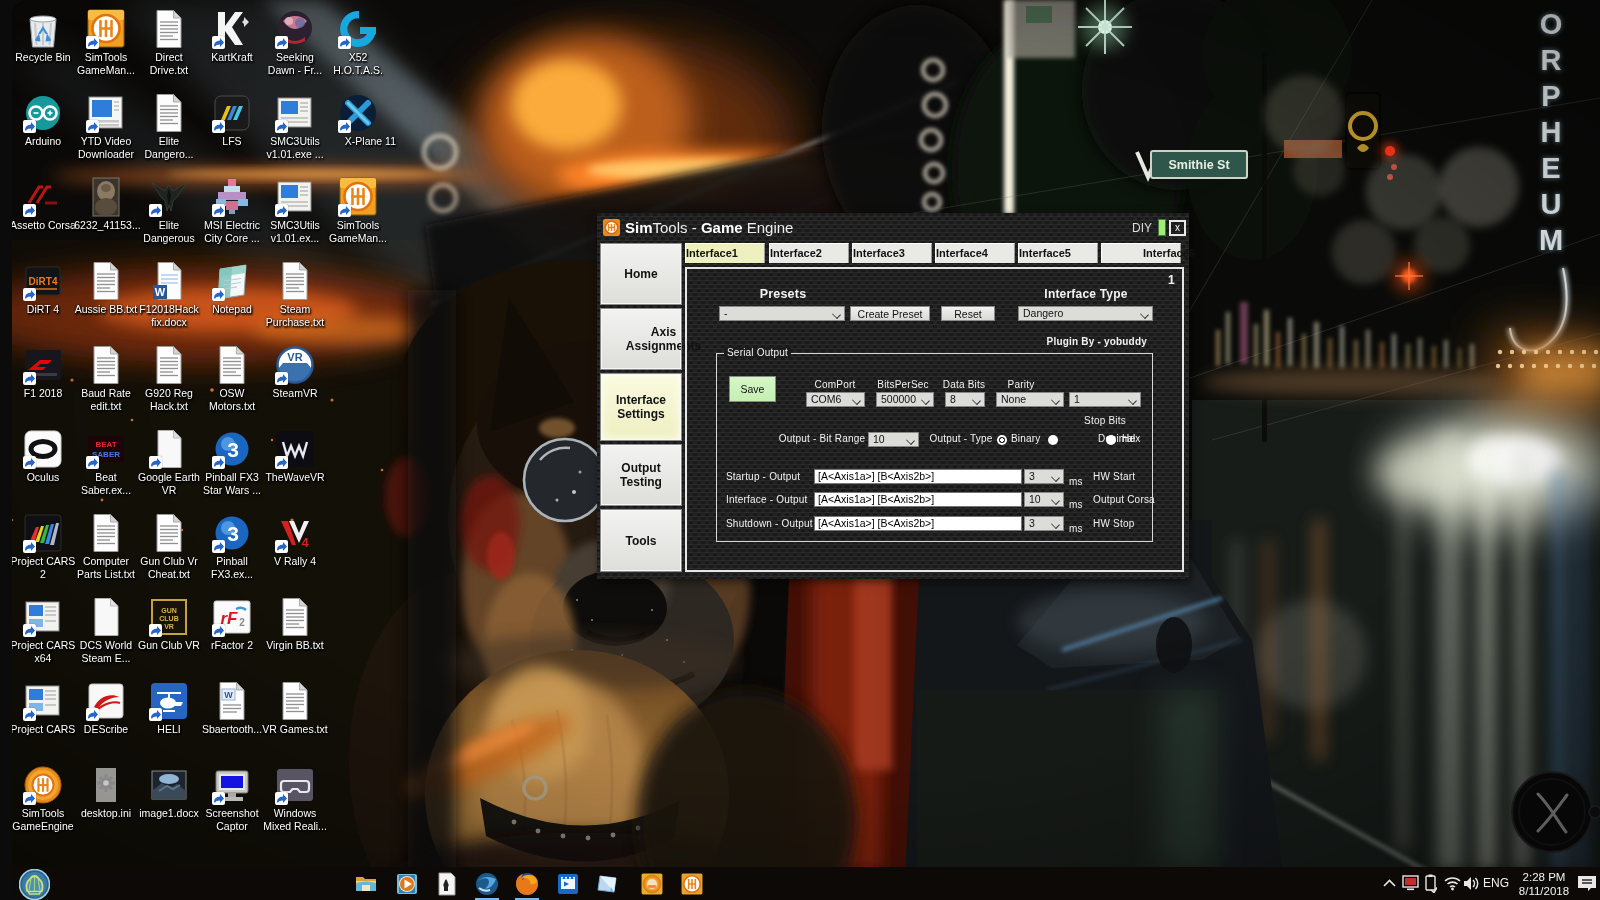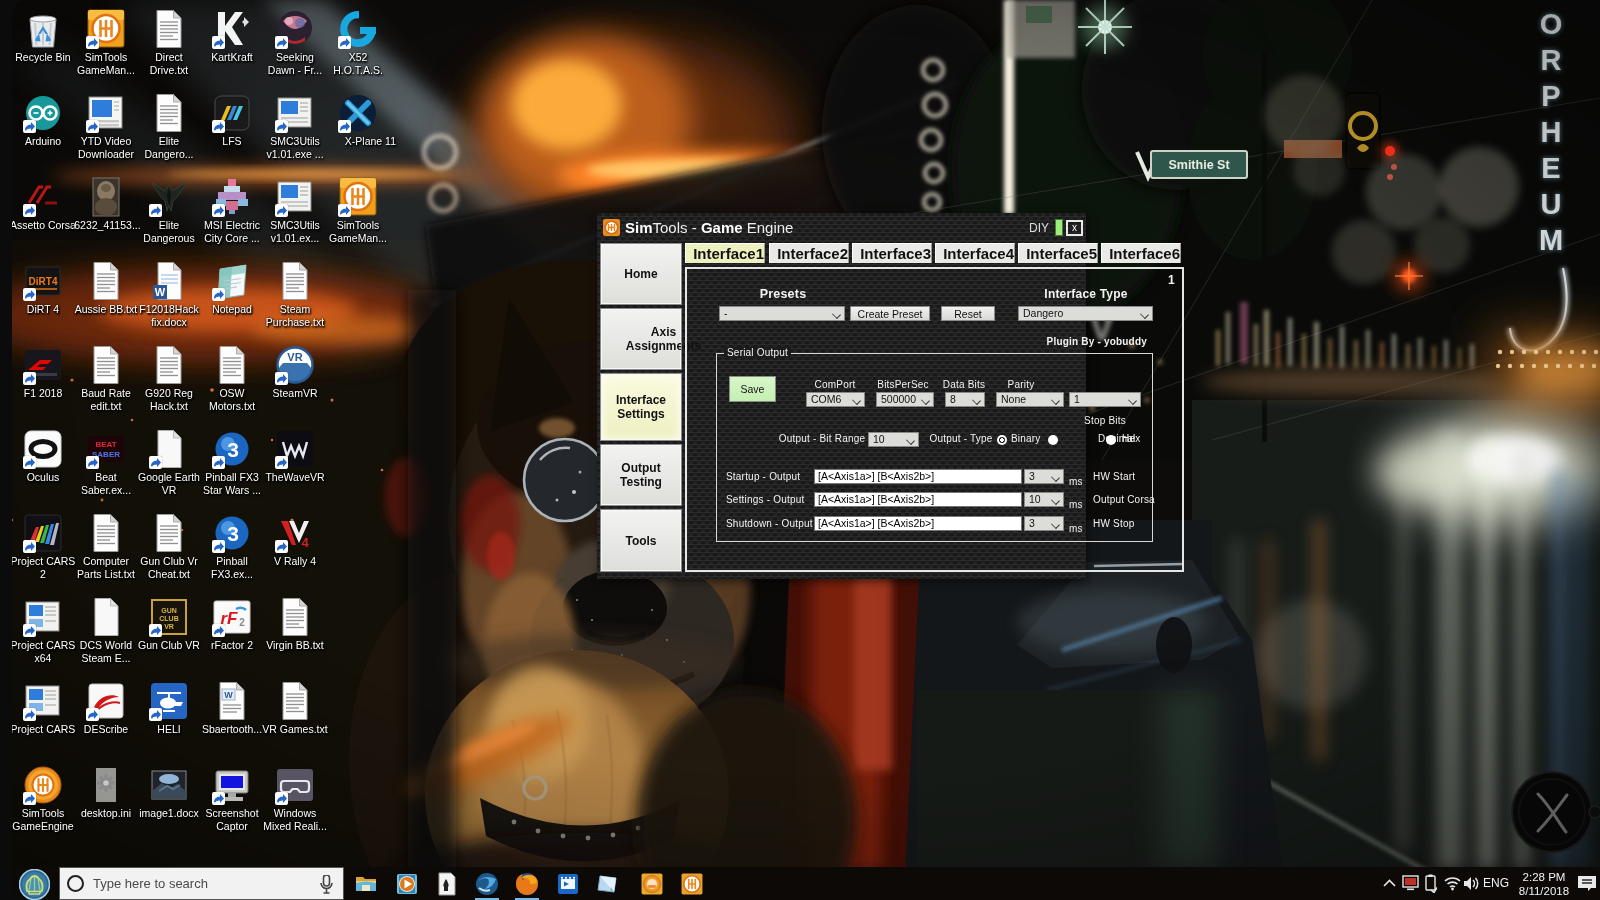--- a/index.html
+++ b/index.html
@@ -12,21 +12,21 @@
   .ic { position:absolute; z-index:2; width:76px; text-align:center; }
   .ic .im { position:relative; width:40px; height:40px; margin:0 auto; }
   .ic .im svg { position:absolute; left:0; top:0; }
   .ic .lb { margin-top:2px; font-size:10.5px; line-height:13px; color:#fff;
     text-shadow:1px 1px 2px #000, 0 0 3px #000, 1px 2px 2px #000; }
   .arr { position:absolute; left:0px; bottom:0px; width:13px; height:13px; background:#fff;
     border-radius:2px; box-shadow:0 0 1px rgba(0,0,0,.6); }
   .arr svg { position:absolute; left:1px; top:1px; }
 
   
-  #win { position:absolute; left:585px; top:213px; width:489px; height:366px; z-index:5;
+  #win { position:absolute; left:585px; top:213px; width:592px; height:366px; z-index:5;
     background:
       repeating-linear-gradient(0deg, rgba(255,255,255,0.055) 0 1px, rgba(0,0,0,0) 1px 4px),
       repeating-conic-gradient(#232323 0% 25%, #191919 0% 50%);
     background-size:8px 8px, 8px 8px;
     box-shadow:2px 3px 8px rgba(0,0,0,.55);
     font-family:"Liberation Sans", sans-serif; }
   #title { position:absolute; left:0; top:0; width:100%; height:30px; color:#fff; }
   #title .t { position:absolute; left:28px; top:6px; font-size:15px; color:#eee; }
   #title .t b { color:#fff; }
   #ticon { position:absolute; left:6px; top:6px; width:17px; height:17px; }
@@ -36,21 +36,21 @@
     color:#fff; font-size:10px; line-height:12px; text-align:center; background:rgba(20,20,20,.2); }
 
   .sbtn { position:absolute; left:4px; width:80px; background:linear-gradient(#f2f2f0,#dededb);
     border:1px solid #f8f8f8; outline:1px solid #8a8a8a; color:#111; font-weight:bold;
     font-size:12px; display:flex; align-items:center; justify-content:center; text-align:center;
     line-height:14px; }
   .sbtn.sel { background:linear-gradient(#fafae0,#efefc2); box-shadow:inset 0 0 10px #fffff0; }
 
   .tab { position:absolute; top:30px; height:20px; width:80px; background:#e9e9e6;
     border-top:1px solid #fff; border-left:1px solid #fff; border-right:1px solid #9a9a9a;
-    color:#111; font-weight:bold; font-size:15px; text-align:right; line-height:19px; }
+    color:#111; font-weight:bold; font-size:11px; text-align:left; line-height:19px; }
   .tab.sel { background:#eff0c0; }
 
   #content { position:absolute; left:0; top:0; width:592px; height:366px; }
   #carea { position:absolute; left:88px; top:54px; width:499px; height:305px; border:2px solid #e5e5e5; }
   .wlab { position:absolute; color:#f2f2f2; font-size:10px; letter-spacing:0.2px; white-space:nowrap; }
   .wlab.b { font-weight:bold; }
   .drop { position:absolute; height:15px; background:#dcdcd9; border:1px solid #888;
     color:#111; font-size:10.5px; line-height:13px; padding-left:4px; white-space:nowrap; }
   .drop:after { content:""; position:absolute; right:4px; top:4px; width:6px; height:6px;
     border-right:1.6px solid #333; border-bottom:1.6px solid #333; transform:rotate(45deg) scale(1,.8); }
@@ -1305,21 +1305,21 @@
     <div class="sbtn" style="top:96px;height:60px;padding-left:45px;">Axis<br>Assignments</div>
     <div class="sbtn sel" style="top:161px;height:66px;">Interface<br>Settings</div>
     <div class="sbtn" style="top:232px;height:60px;">Output<br>Testing</div>
     <div class="sbtn" style="top:297px;height:61px;">Tools</div>
 
     <div class="tab sel" style="left:88px;">Interface1</div>
     <div class="tab" style="left:172px;">Interface2</div>
     <div class="tab" style="left:255px;">Interface3</div>
     <div class="tab" style="left:338px;">Interface4</div>
     <div class="tab" style="left:421px;">Interface5</div>
-    <div class="tab" style="left:504px;">Interface6</div>
+    <div class="tab" style="left:504px;padding-left:41px;">Interface6</div>
 
     <div id="carea"></div>
     <div id="content">
       <div class="wlab b" style="left:571px;top:60px;font-size:12px;">1</div>
       <div class="wlab b" style="left:186px;top:74px;font-size:12.5px;transform:translateX(-50%);">Presets</div>
       <div class="drop" style="left:122px;top:93px;width:126px;">-</div>
       <div class="btn" style="left:253px;top:93px;width:80px;">Create Preset</div>
       <div class="btn" style="left:344px;top:93px;width:54px;">Reset</div>
       <div class="wlab b" style="left:489px;top:74px;font-size:12px;transform:translateX(-50%);">Interface Type</div>
       <div class="drop" style="left:421px;top:93px;width:135px;">Dangero</div>
@@ -1349,21 +1349,21 @@
       <div class="wlab" style="left:464px;top:220px;padding-left:37px;">Decimal</div>
       <div class="radio un" style="left:509px;top:222px;"></div>
       <div class="wlab" style="left:525px;top:220px;">Hex</div>
 
       <div class="wlab" style="left:129px;top:258px;">Startup - Output</div>
       <div class="tfield" style="left:217px;top:256px;width:208px;">[A&lt;Axis1a&gt;] [B&lt;Axis2b&gt;]</div>
       <div class="drop" style="left:427px;top:256px;width:40px;">3</div>
       <div class="wlab" style="left:472px;top:263px;font-size:10px;">ms</div>
       <div class="wlab" style="left:496px;top:258px;">HW Start</div>
 
-      <div class="wlab" style="left:129px;top:281px;">Settings - Output</div>
+      <div class="wlab" style="left:129px;top:281px;">Interface - Output</div>
       <div class="tfield" style="left:217px;top:279px;width:208px;">[A&lt;Axis1a&gt;] [B&lt;Axis2b&gt;]</div>
       <div class="drop" style="left:427px;top:279px;width:40px;">10</div>
       <div class="wlab" style="left:472px;top:286px;font-size:10px;">ms</div>
       <div class="wlab" style="left:496px;top:281px;">Output Corsa</div>
 
       <div class="wlab" style="left:129px;top:305px;">Shutdown - Output</div>
       <div class="tfield" style="left:217px;top:303px;width:208px;">[A&lt;Axis1a&gt;] [B&lt;Axis2b&gt;]</div>
       <div class="drop" style="left:427px;top:303px;width:40px;">3</div>
       <div class="wlab" style="left:472px;top:310px;font-size:10px;">ms</div>
       <div class="wlab" style="left:496px;top:305px;">HW Stop</div>
@@ -1375,28 +1375,20 @@
         <circle cx="15.5" cy="15.5" r="15" fill="#2d6690" stroke="#a8cfdf" stroke-width="1.6"></circle>
         <circle cx="15.5" cy="15.5" r="12.5" fill="#3a7ca8"></circle>
         <path d="M8 22 q-2 -8 3 -12 q2 -3 4.5 -3 q2.5 0 4.5 3 q5 4 3 12 q-4 2 -7.5 2 q-3.5 0 -7.5 -2 z" fill="#4a93b8" stroke="#cede78" stroke-width="1.8"></path>
         <g stroke="#b8d470" stroke-width="1.2" fill="none" opacity="0.9">
           <path d="M15.5 8 L15.5 22"></path>
           <path d="M12 9 Q11 16 10 21.5"></path>
           <path d="M19 9 Q20 16 21 21.5"></path>
         </g>
         <path d="M9.5 22.5 h12 l-1 2.5 h-10 z" fill="#3a7ca8" stroke="#cede78" stroke-width="1.5"></path>
       </svg>
-    <div id="search">
-      <div class="mag"></div>
-      <div class="txt">Type here to search</div>
-      <svg style="position:absolute;right:10px;top:7px;" width="13" height="19" viewBox="0 0 13 19">
-        <rect x="3.5" y="0" width="6" height="11" rx="3" fill="none" stroke="#444" stroke-width="1.6"></rect>
-        <path d="M1 8 a 5.5 5.5 0 0 0 11 0 M6.5 14 v4 M3.5 18 h6" fill="none" stroke="#444" stroke-width="1.6"></path>
-      </svg>
-    </div>
 
     <svg style="position:absolute;left:343px;top:6px;" width="22" height="22" viewBox="0 0 22 22">
       <path d="M1 4 h7 l2 2 h11 v3 h-20 z" fill="#d9a33c"></path>
       <rect x="1" y="8" width="20" height="10" fill="#f6d27a"></rect>
       <path d="M1 18 h20 v-8 q-10 -3 -20 0 z" fill="#54b4e4" opacity="0.9"></path>
       <rect x="7" y="12" width="8" height="6" fill="#f0e6c8"></rect>
     </svg>
     <svg style="position:absolute;left:384px;top:6px;" width="22" height="22" viewBox="0 0 22 22">
       <rect x="1" y="1" width="20" height="20" rx="2" fill="#78bcd8"></rect>
       <rect x="3" y="2" width="16" height="18" fill="#2a84b8"></rect>

